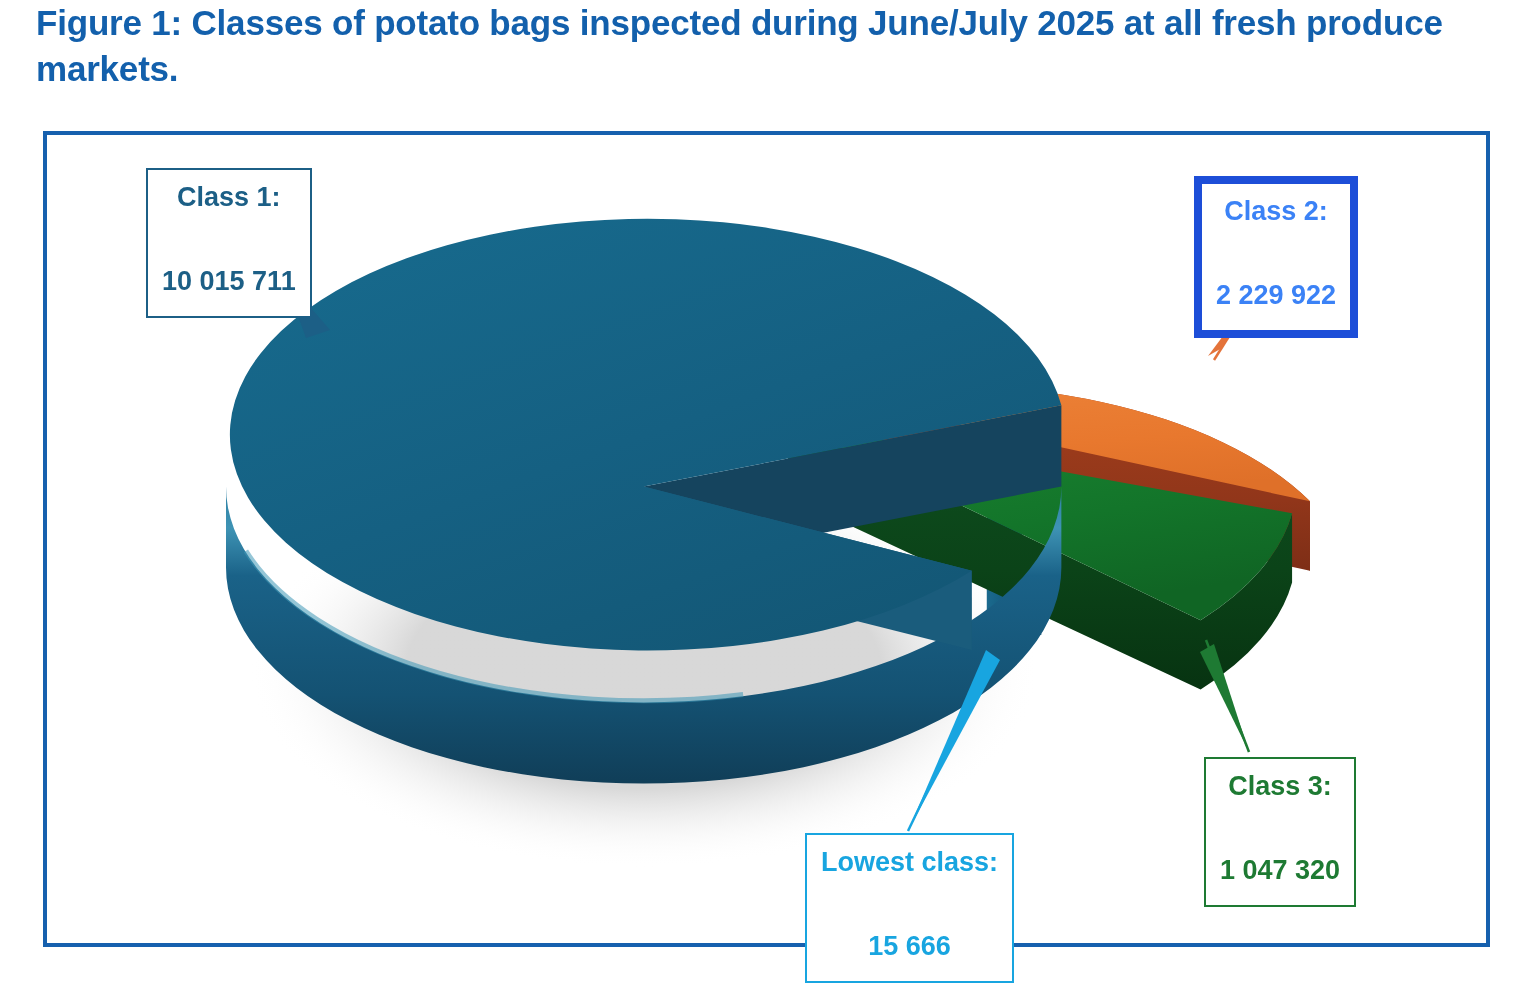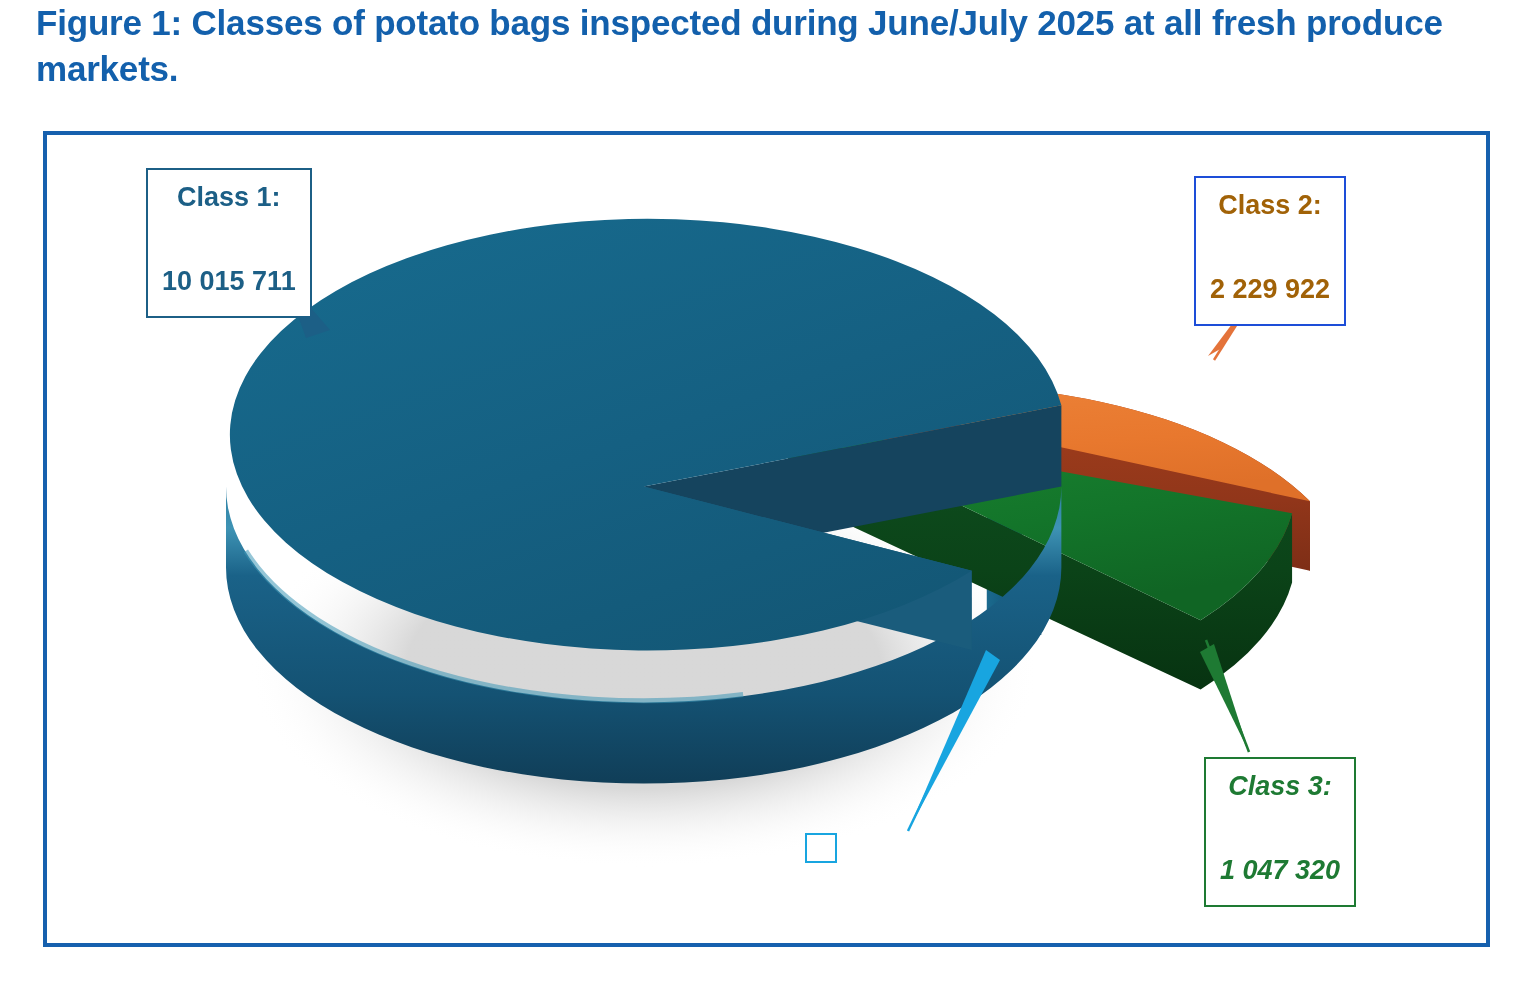--- a/index.html
+++ b/index.html
@@ -65,29 +65,28 @@
 
   #callout-class1 {
     left: 146px;
     top: 168px;
     border: 2px solid #1C5F86;
     color: #1C5F86;
   }
   #callout-class2 {
     left: 1194px;
     top: 176px;
-    border: 2px solid #1d4ed8;
-    color: #a16207;
+    border: 8px solid #1d4ed8;
+    color: #3b82f6;
   }
   #callout-class3 {
     left: 1204px;
     top: 757px;
     border: 2px solid #1E7A33;
     color: #1E7A33;
-    font-style: italic;
   }
   #callout-lowest {
     left: 805px;
     top: 833px;
     border: 2px solid #18A5E0;
     color: #18A5E0;
   }
 
   
   #leaders {
@@ -236,13 +235,15 @@
   <span class="line1">Class 2:</span>
   <span class="line2">2 229 922</span>
 </div>
 
 <div class="callout" id="callout-class3">
   <span class="line1">Class 3:</span>
   <span class="line2">1 047 320</span>
 </div>
 
 <div class="callout" id="callout-lowest">
+  <span class="line1">Lowest class:</span>
+  <span class="line2">15 666</span>
 </div>
 
 </body></html>

